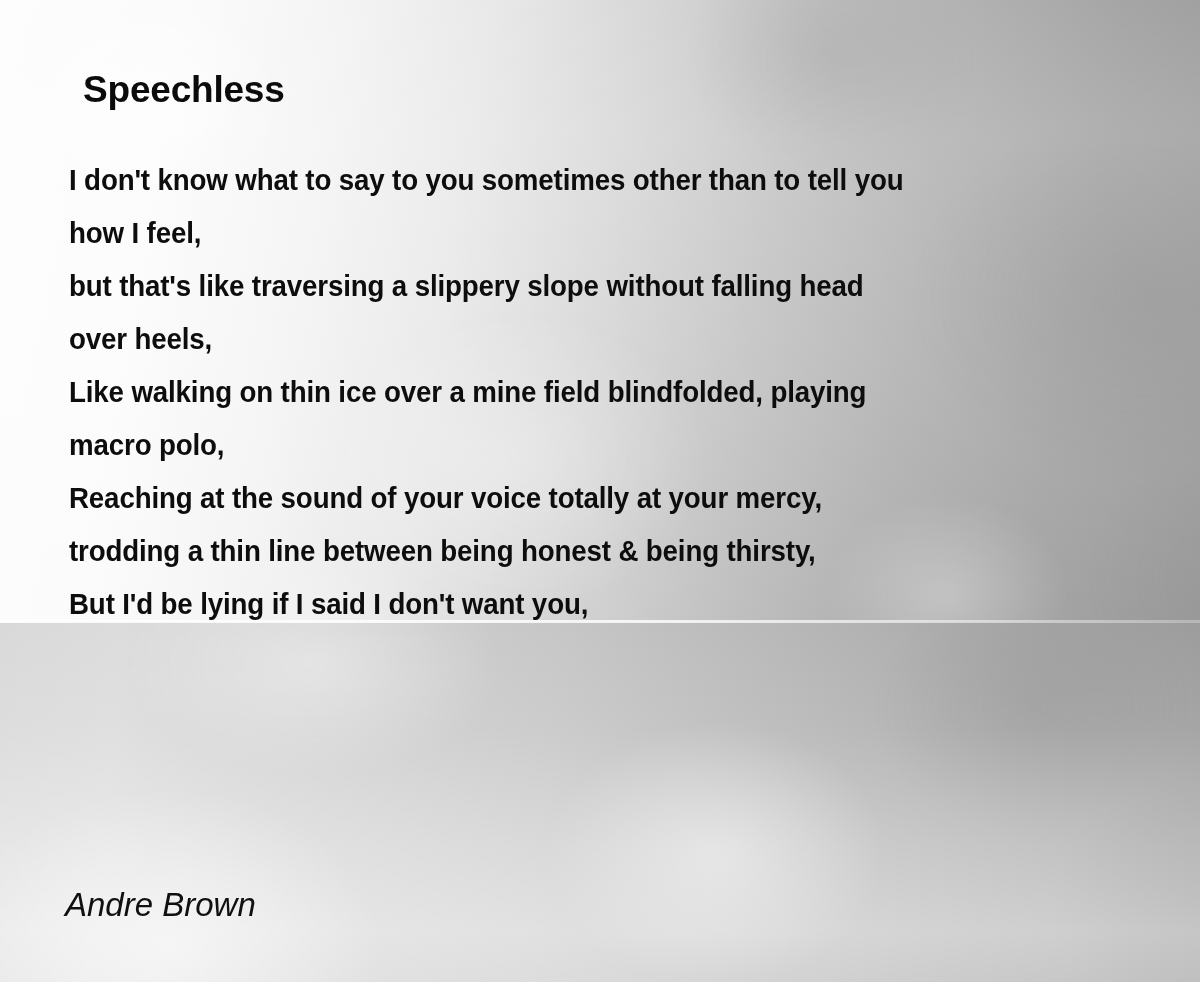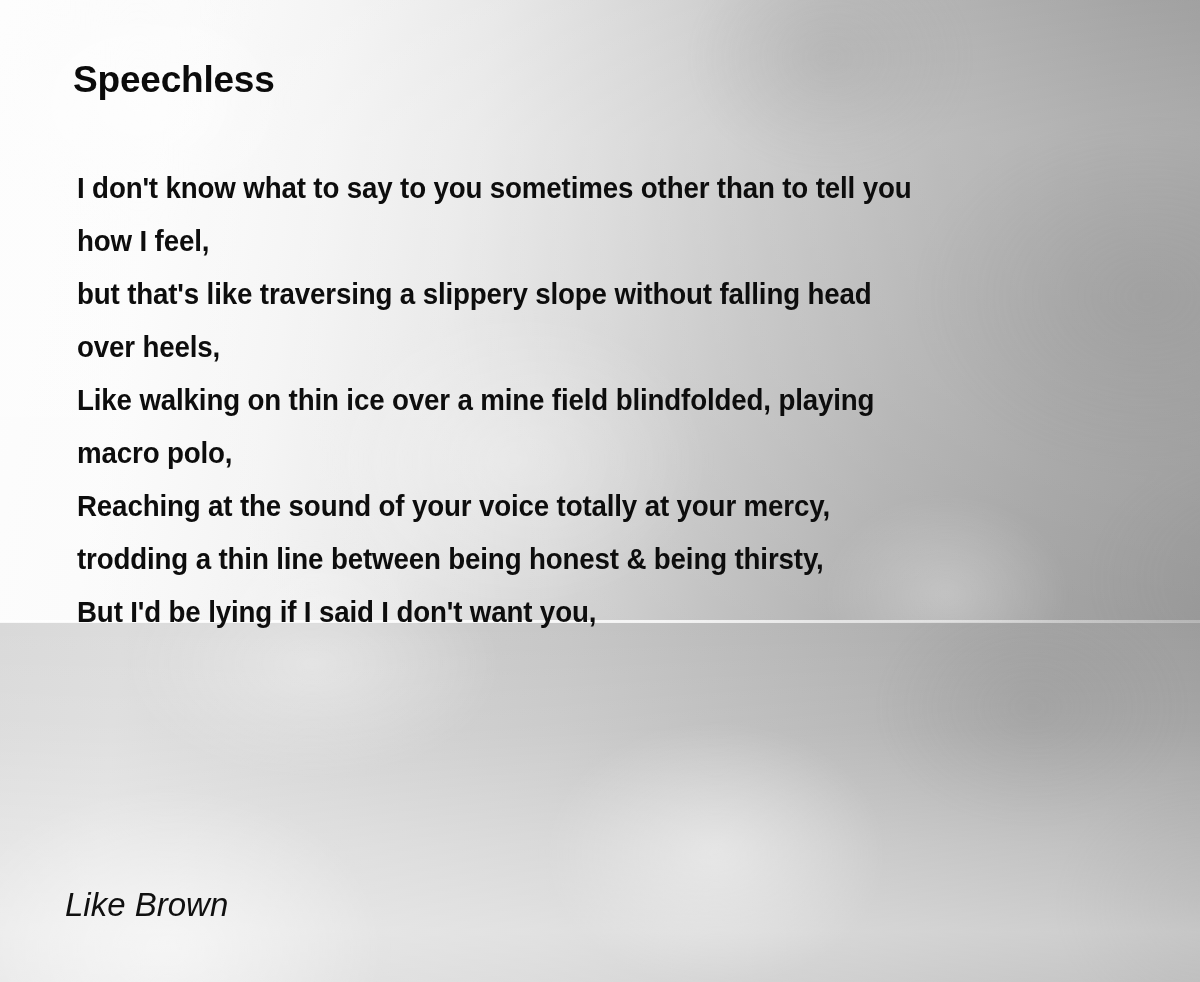--- a/index.html
+++ b/index.html
@@ -130,39 +130,39 @@
     left: 0;
     top: 0;
     width: 1200px;
     height: 982px;
   }
 
   .poem-title {
     position: absolute;
     left: 65px;
     top: 49px;
-    margin: 8px;
+    margin: 18px;
     font-family: "Liberation Sans", sans-serif;
     font-size: 37px;
     font-weight: bold;
     line-height: 46px;
     color: #0b0b0b;
     letter-spacing: -0.2px;
     white-space: nowrap;
   }
 
   .poem-body {
     position: absolute;
     left: 65px;
     top: 150px;
     width: 1060px;
   }
 
   .stanza {
-    margin: 12px;
+    margin: 4px;
   }
   .stanza-gap {
     height: 53px;
   }
 
   .poem-line {
     font-family: "Liberation Sans", sans-serif;
     font-size: 29px;
     font-weight: bold;
     line-height: 53px;
@@ -220,16 +220,16 @@
         <div class="poem-line">Reaching at the sound of your voice totally at your mercy,</div>
         <div class="poem-line">trodding a thin line between being honest &amp; being thirsty,</div>
         <div class="poem-line">But I'd be lying if I said I don't want you,</div>
       </div>
 
       <div class="stanza-gap"></div>
 
 
     </div>
 
-    <div class="poem-author">Like Brown</div>
+    <div class="poem-author">Andre Brown</div>
 
   </div>
 </div>
 
 </body></html>

